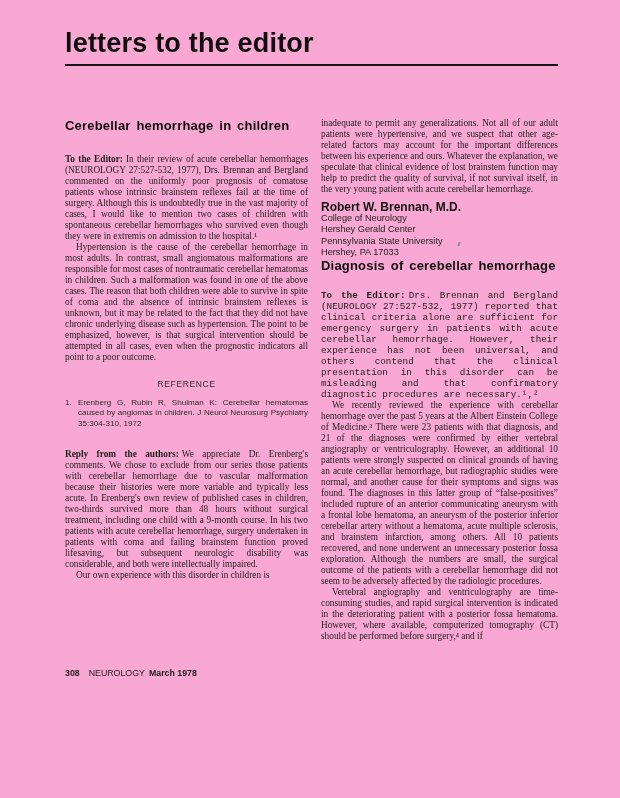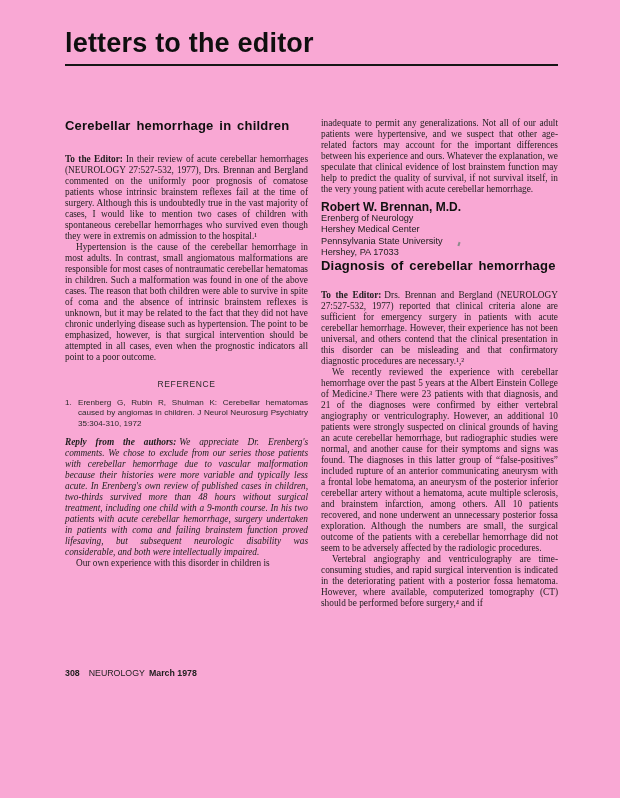--- a/index.html
+++ b/index.html
@@ -66,24 +66,24 @@
   .ref-item {
     margin-top:9px;
     display:flex;
     font:8.1px/10.3px "Liberation Sans", sans-serif;
     color:#2a2a2a;
     text-align:justify;
   }
   .ref-num { flex:0 0 13px; }
   .ref-text { flex:1; }
 
-  .reply-p { margin-top:8px;font-style:italic; }
+  .reply-p { margin-top:20px; }
 
   .title-second { margin-top:63px; }
-  .p-after-title2 { margin-top:17px; }
+  .p-after-title2 { margin-top:17px;font-family:Liberation Mono, monospace; }
 
   
   .footer {
     position:absolute; left:65px; top:668px;
     font:8.8px "Liberation Sans", sans-serif;
     color:#1e1e1e;
   }
   .footer .page-num { font-weight:bold; margin-right:9px; }
   .footer .journal  { font-weight:normal; margin-right:4px; }
   .footer .issue    { font-weight:bold; }
@@ -128,22 +128,22 @@
       <p class="body-p indent">Our own experience with this disorder in children is</p>
 
     </div>
 
     <div class="col col-right">
 
       <p class="body-p">inadequate to permit any generalizations. Not all of our adult patients were hypertensive, and we suspect that other age-related factors may account for the important differences between his experience and ours. Whatever the explanation, we speculate that clinical evidence of lost brainstem function may help to predict the quality of survival, if not survival itself, in the very young patient with acute cerebellar hemorrhage.</p>
 
       <div class="signature">
         <div class="sig-name">Robert W. Brennan, M.D.</div>
-        <div class="sig-line">Erenberg of Neurology</div>
-        <div class="sig-line">Hershey Medical Center</div>
+        <div class="sig-line">College of Neurology</div>
+        <div class="sig-line">Hershey Gerald Center</div>
         <div class="sig-line">Pennsylvania State University</div>
         <div class="sig-line">Hershey, PA 17033</div>
       </div>
 
       <h2 class="letter-title title-second">Diagnosis of cerebellar hemorrhage</h2>
 
       <p class="body-p p-after-title2"><span class="lead">To the Editor:</span><span>Drs. Brennan and Bergland (NEUROLOGY 27:527-532, 1977) reported that clinical criteria alone are sufficient for emergency surgery in patients with acute cerebellar hemorrhage. However, their experience has not been universal, and others contend that the clinical presentation in this disorder can be misleading and that confirmatory diagnostic procedures are necessary.¹,²</span></p>
 
       <p class="body-p indent">We recently reviewed the experience with cerebellar hemorrhage over the past 5 years at the Albert Einstein College of Medicine.³ There were 23 patients with that diagnosis, and 21 of the diagnoses were confirmed by either vertebral angiography or ventriculography. However, an additional 10 patients were strongly suspected on clinical grounds of having an acute cerebellar hemorrhage, but radiographic studies were normal, and another cause for their symptoms and signs was found. The diagnoses in this latter group of “false-positives” included rupture of an anterior communicating aneurysm with a frontal lobe hematoma, an aneurysm of the posterior inferior cerebellar artery without a hematoma, acute multiple sclerosis, and brainstem infarction, among others. All 10 patients recovered, and none underwent an unnecessary posterior fossa exploration. Although the numbers are small, the surgical outcome of the patients with a cerebellar hemorrhage did not seem to be adversely affected by the radiologic procedures.</p>
 

